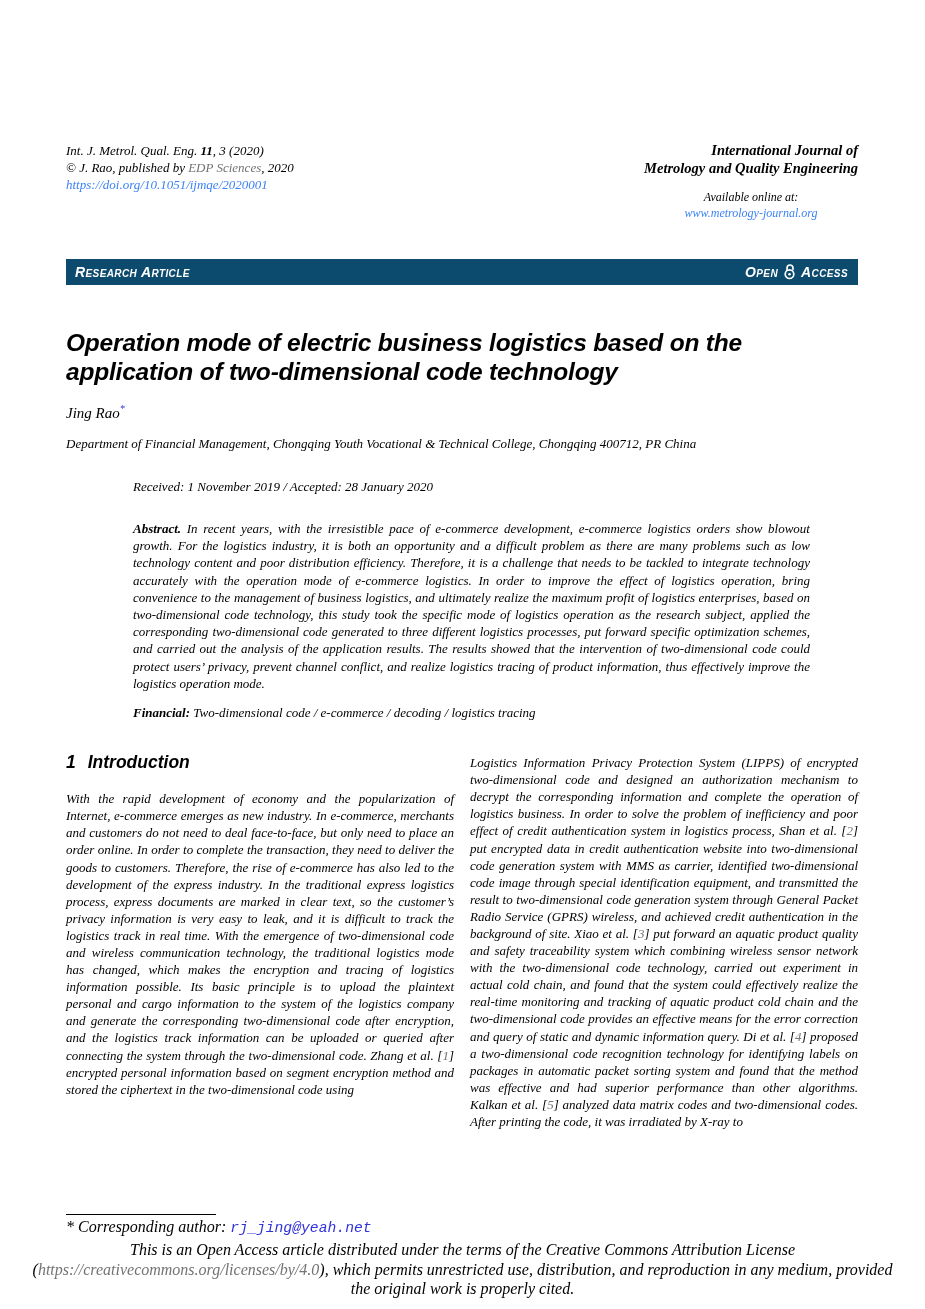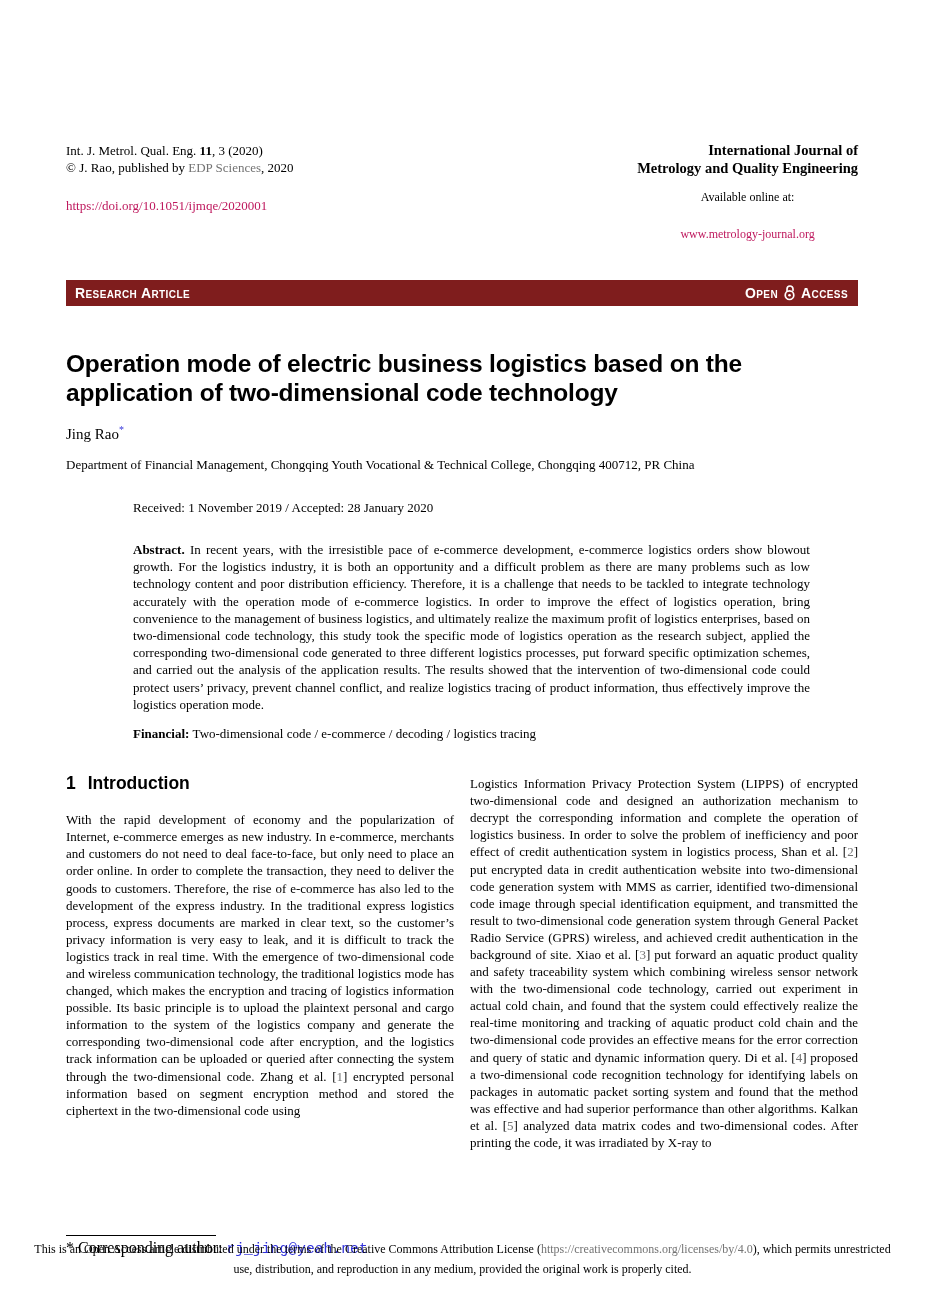--- a/index.html
+++ b/index.html
@@ -5,33 +5,34 @@
   * { margin: 0; padding: 0; box-sizing: border-box; }
   html, body { background: #e9e9e9; }
   .page {
     position: relative;
     width: 925px; height: 1309px;
     margin: 0 auto;
     background: #ffffff;
     font-family: "Liberation Serif", serif;
     color: #000;
     overflow: hidden;
+    font-style: italic;
   }
   .content { padding: 142px 67px 0 66px; }
 
   
   .hdr { display: flex; justify-content: space-between; align-items: flex-start; }
   .hdr-left { font-size: 13px; line-height: 17px; }
   .hdr-right { text-align: center; }
   .hdr-right .journal { font-weight: bold; font-size: 14.5px; line-height: 17.5px; text-align: right; }
   .hdr-right .avail { margin-top: 12px; font-size: 12px; line-height: 16px; }
   .seg-b { font-weight: bold; }
   .seg-l { color: #737373; }
   .seg-m { color: #3132da; font-family: "Liberation Mono", monospace; font-size: 0.92em; }
-  .link { color: #be185d; margin-top: 21px; }
+  .link { color: #3b82f6; }
 
   
   .banner {
     margin-top: 38px;
     height: 26px;
     display: flex; align-items: center; justify-content: space-between;
     padding: 0 10px 0 9px;
     color: #fff;
     font-family: "Liberation Sans", sans-serif;
     font-weight: bold;
@@ -74,21 +75,21 @@
   }
   .sec-head .sec-no { margin-right: 12px; }
   .footnote { margin-top: auto; font-size: 16px; line-height: 16px; text-align: left; }
   .footnote .rule { width: 150px; border-top: 1px solid #000; margin-bottom: 4px; }
 
   
   .footer {
     position: absolute; left: 0; top: 1240px; width: 100%;
     padding: 0 28px;
     text-align: center;
-    font-size: 12px; line-height: 19.5px;
+    font-size: 16px; line-height: 19.5px;
   }
 </style>
 </head>
 <body>
 
 <div class="page">
   <div class="content">
 
     <div class="hdr">
       <div class="hdr-left">
@@ -101,21 +102,21 @@
           <div>International Journal of</div>
           <div>Metrology and Quality Engineering</div>
         </div>
         <div class="avail">
           <div>Available online at:</div>
           <div class="link">www.metrology-journal.org</div>
         </div>
       </div>
     </div>
 
-    <div class="banner" id="banner" style="background: #7f1d1d;">
+    <div class="banner" id="banner" style="background: #0c4a6e;">
       <span>Research Article</span>
       <span class="banner-right">
         <span>Open</span>
         <svg class="oa-icon" width="13" height="17" viewBox="0 0 20 26">
           <path d="M6.2 11 V7.6 a4.6 4.6 0 0 1 9.2 0 v2" fill="none" stroke="#ffffff" stroke-width="2.6" stroke-linecap="round"></path>
           <circle cx="10" cy="17.2" r="6.6" fill="none" stroke="#ffffff" stroke-width="2.6"></circle>
           <circle cx="10" cy="17.2" r="2" fill="#ffffff"></circle>
         </svg>
         <span>Access</span>
       </span>

